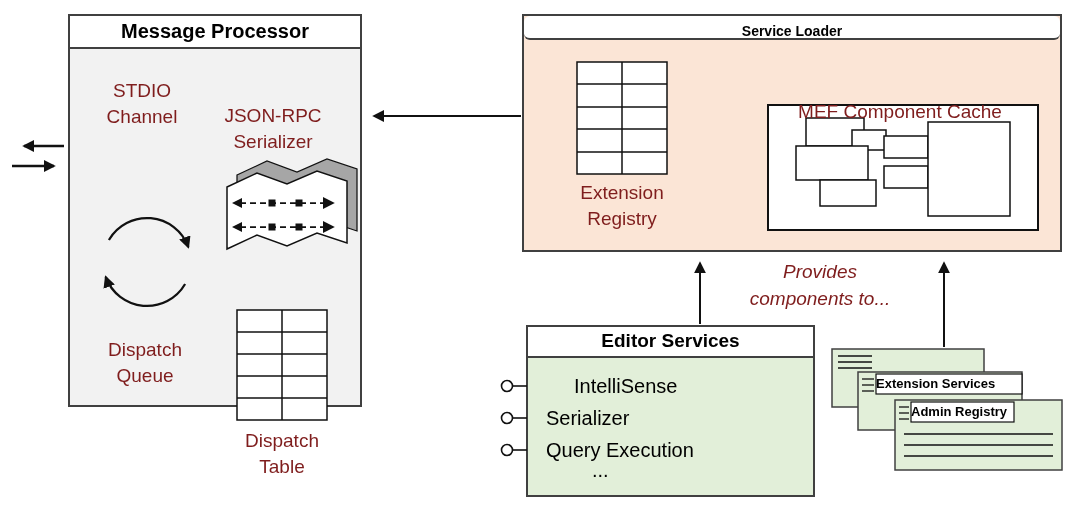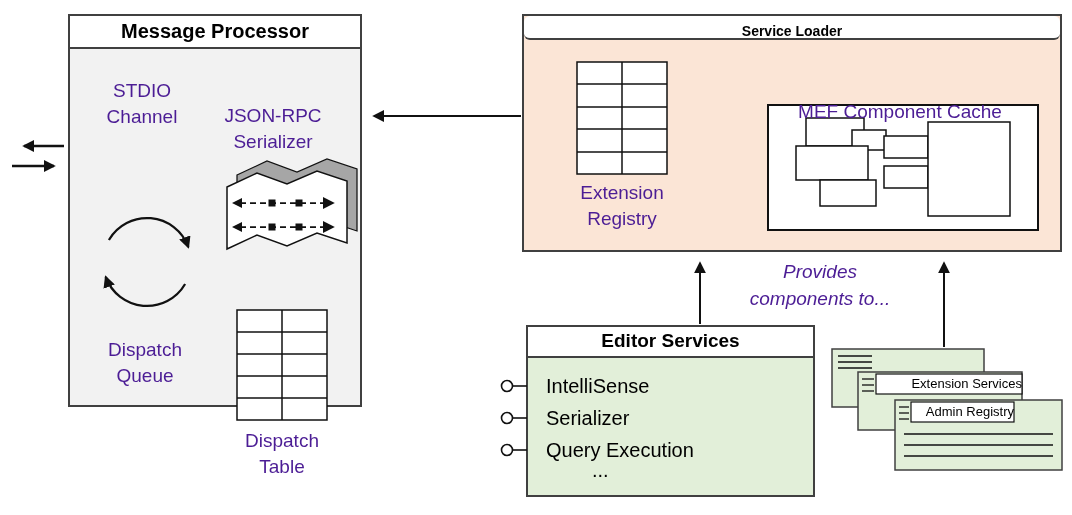--- a/index.html
+++ b/index.html
@@ -12,27 +12,27 @@
   .mp { left:68px;  top:14px;  width:294px; height:393px; background:#f2f2f2; }
   .mp .box-header { height:33px; line-height:30px; font-size:20px; }
   .sl { left:522px; top:14px;  width:540px; height:238px; background:#fbe5d6; }
   .sl .box-header { height:24px; line-height:30px; font-size:14px;border-radius:6px; }
   .es { left:526px; top:325px; width:289px; height:172px; background:#e2efd9; }
   .es .box-header { height:31px; line-height:28px; font-size:19px; }
 
   .overlay { position:absolute; left:0; top:0; width:1072px; height:515px;
              z-index:2; pointer-events:none; }
 
-  .lbl { position:absolute; z-index:3; color:#4c1d95; font-size:19px; line-height:26px;
+  .lbl { position:absolute; z-index:3; color:#7f1d1d; font-size:19px; line-height:26px;
          text-align:center; white-space:pre-line; }
   .italic { font-style:italic; line-height:27px; }
   .single { white-space:nowrap; }
   .item { position:absolute; z-index:3; color:#000; font-size:20px; line-height:24px; }
-  .card-lbl { position:absolute; z-index:3; color:#000; font-weight:normal; font-size:13px;
-              text-align:right; line-height:20px; white-space:nowrap; }
+  .card-lbl { position:absolute; z-index:3; color:#000; font-weight:bold; font-size:13px;
+              text-align:left; line-height:20px; white-space:nowrap; }
 </style>
 </head>
 <body>
 
 <div class="canvas">
 
   <div class="box mp">
     <div class="box-header">Message Processor</div>
   </div>
 
@@ -164,21 +164,21 @@
 
   <div class="lbl" style="left:572px; top:180px; width:100px;">Extension
 Registry</div>
 
   <div class="lbl single" style="left:780px; top:70px; width:240px;margin-top:29px;">MEF Component Cache</div>
 
 
   <div class="lbl italic" style="left:725px; top:258px; width:190px;">Provides
 components to...</div>
 
-  <div class="item" style="left:546px; top:374px;">IntelliSense</div>
+  <div class="item" style="left:574px; top:374px;">IntelliSense</div>
   <div class="item" style="left:546px; top:406px;">Serializer</div>
   <div class="item" style="left:546px; top:438px;">Query Execution</div>
   <div class="item" style="left:592px; top:458px;">...</div>
 
   <div class="card-lbl" style="left:876px; top:374px; width:146px;">Extension Services</div>
   <div class="card-lbl" style="left:911px; top:402px; width:103px;">Admin Registry</div>
 
 </div>
 
 </body></html>

